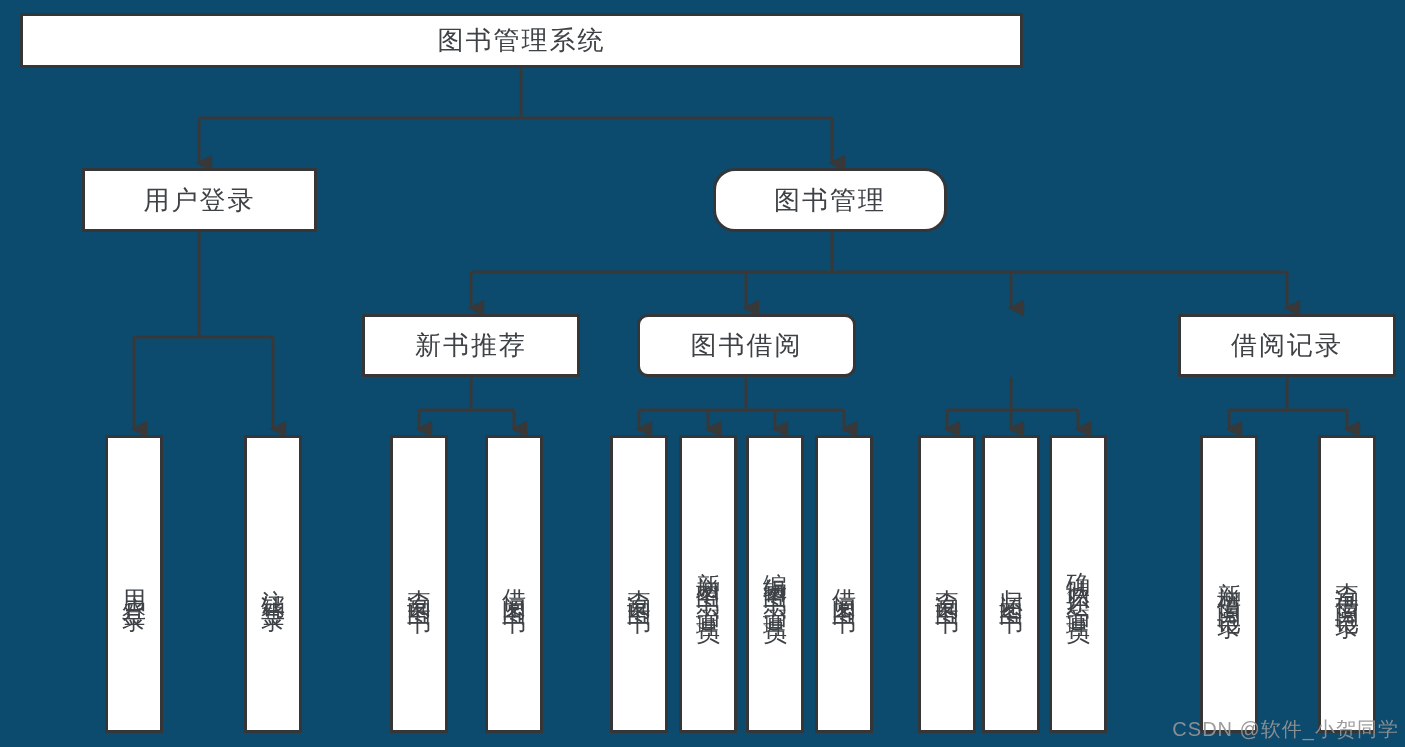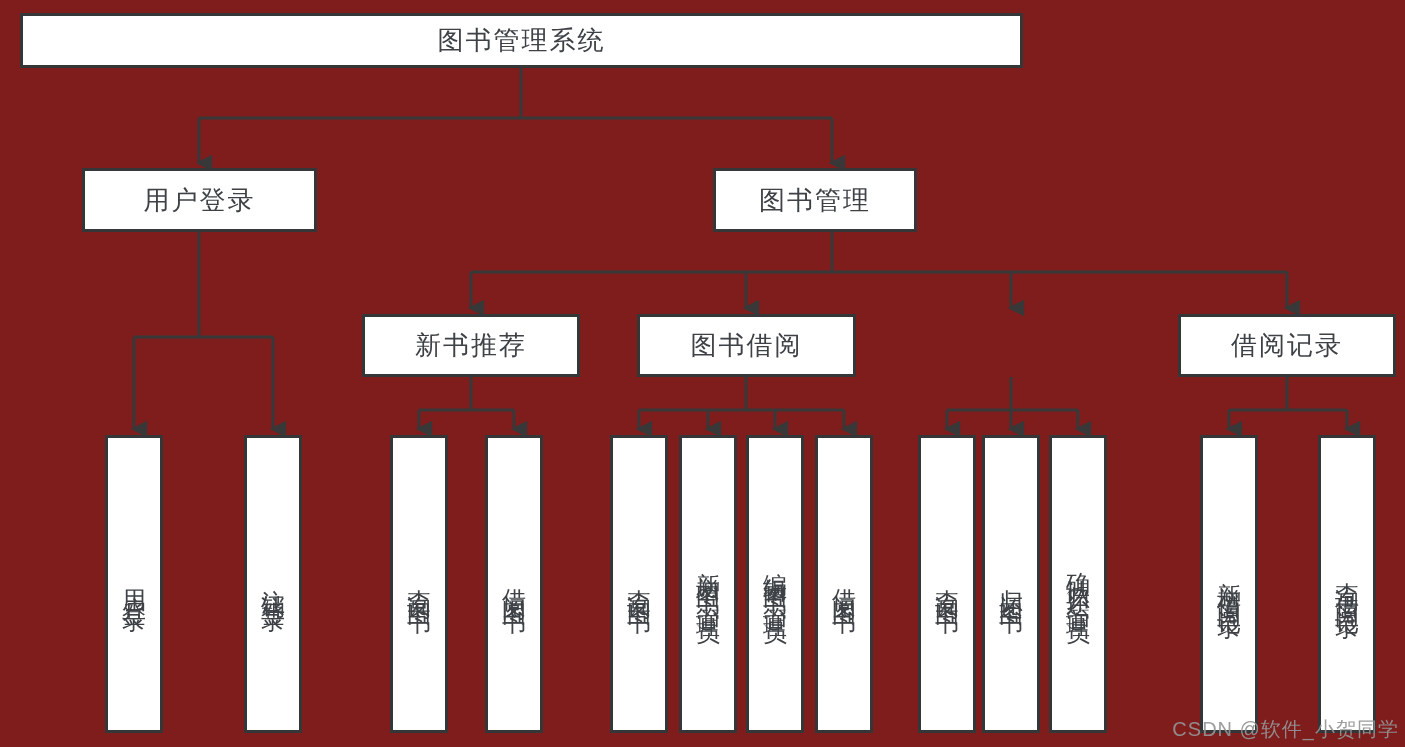--- a/index.html
+++ b/index.html
@@ -1,21 +1,21 @@
 <!DOCTYPE html>
 <html><head>
 <meta charset="utf-8">
 <style>
   html, body { margin: 0; padding: 0; background: #ffffff; }
   body { font-family: "Liberation Sans", sans-serif; }
   .canvas {
     position: relative;
     width: 1405px;
     height: 747px;
-    background: #7f1d1d;
+    background: #0c4a6e;
     overflow: hidden;
   }
   .connectors {
     position: absolute;
     left: 0; top: 0;
     width: 1405px; height: 747px;
     z-index: 1;
   }
   .node {
     position: absolute;
@@ -101,28 +101,28 @@
     </g>
   </svg>
 
   <div class="node" style="left:20px; top:13px; width:1003px; height:55px;">
     <span class="hlabel">图书管理系统</span>
   </div>
 
   <div class="node" style="left:82px; top:168px; width:235px; height:64px;">
     <span class="hlabel">用户登录</span>
   </div>
-  <div class="node" style="left:713px; top:168px; width:204px; height:64px;">
+  <div class="node" style="left:713px; top:168px; width:234px; height:64px;border-radius:22px;">
     <span class="hlabel">图书管理</span>
   </div>
 
   <div class="node" style="left:362px; top:314px; width:218px; height:63px;">
     <span class="hlabel">新书推荐</span>
   </div>
-  <div class="node" style="left:637px; top:314px; width:219px; height:63px;">
+  <div class="node" style="left:637px; top:314px; width:219px; height:63px;border-radius:11px;">
     <span class="hlabel">图书借阅</span>
   </div>
   <div class="node" style="left:1178px; top:314px; width:218px; height:63px;">
     <span class="hlabel">借阅记录</span>
   </div>
 
   <div class="node" style="left:105px; top:435px; width:58px; height:298px;">
     <span class="vlabel">用户登录</span>
   </div>
   <div class="node" style="left:244px; top:435px; width:58px; height:298px;">

